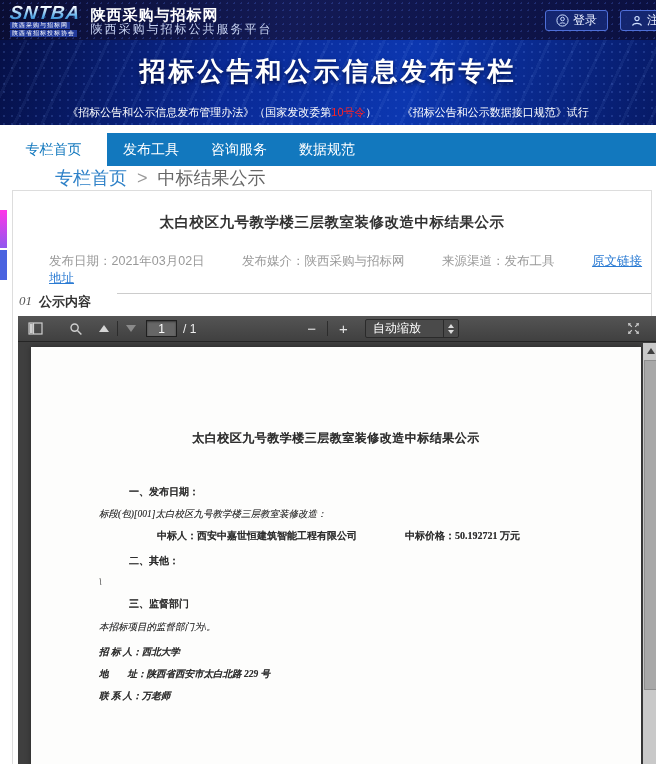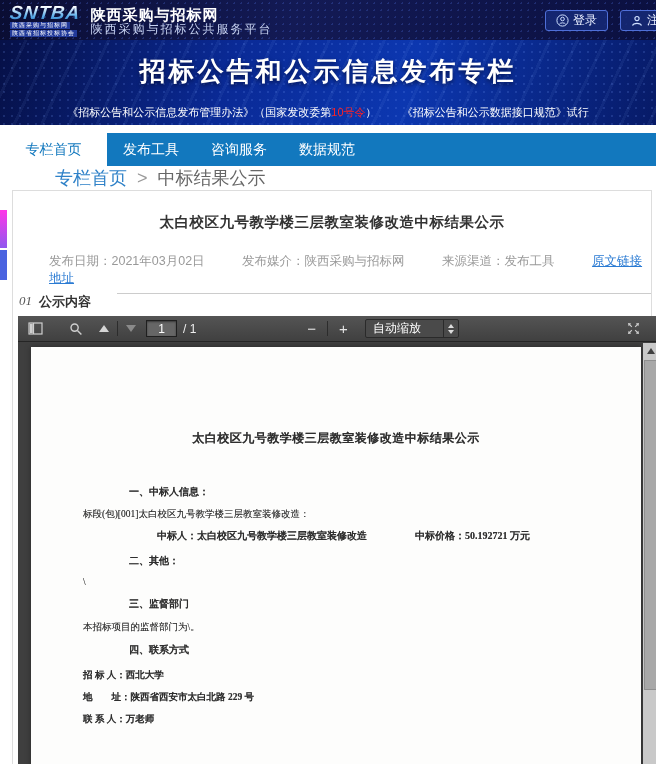--- a/index.html
+++ b/index.html
@@ -121,21 +121,21 @@
 
   
   .page { position:absolute; top:4px; left:13px; width:610px; height:620px; background:#fdfdfc;
     box-shadow:0 0 6px rgba(0,0,0,.35); padding-top:83px;
     font-family:"Liberation Serif","DejaVu Serif",serif; font-size:9.5px; color:#2e2e2e;
     text-shadow:0 0 0.5px rgba(60,60,60,.55); }
   .page div { line-height:16px; }
   .doc-title { text-align:center; font-size:12px; font-weight:bold; letter-spacing:0.5px; }
   .doc-sub { text-align:center; font-size:10.5px; font-weight:bold; margin-top:5px; }
   .h { font-weight:bold; font-size:10px; }
-  .ind1 { padding-left:98px; } .ind2 { padding-left:52px; } .ind3 { padding-left:126px; }
+  .ind1 { padding-left:98px; } .ind2 { padding-left:68px;font-style:italic; } .ind3 { padding-left:126px; }
   .mt38{margin-top:38px;} .mt9{margin-top:9px;} .mt7{margin-top:7px;} .mt6{margin-top:6px;} .mt5{margin-top:5px;}
   .price { margin-left:48px; }
   .contact { font-weight:bold; }
 </style>
 </head>
 <body>
 
 <div class="topbar">
   <div class="logo">
     <div class="logo-mark">SNTBA</div>
@@ -253,28 +253,27 @@
           <line x1="4.8" y1="8.2" x2="2.2" y2="10.8"></line>
             <path d="M1 12 L1.6 8.8 L4.2 11.4 Z" stroke="none"></path>
           <line x1="8.2" y1="8.2" x2="10.8" y2="10.8"></line>
             <path d="M12 12 L8.8 11.4 L11.4 8.8 Z" stroke="none"></path>
         </svg>
       </div>
     </div>
     <div class="vb">
       <div class="page">
         <div class="doc-title">太白校区九号教学楼三层教室装修改造中标结果公示</div>
-        <div class="h ind1 mt38">一、中标人信息：</div>
+        <div class="h ind1 mt38">一、发布日期：</div>
         <div class="ind2 mt6">标段(包)[001]太白校区九号教学楼三层教室装修改造：</div>
-        <div class="ind3 mt6"><span class="h">中标人：太白校区九号教学楼三层教室装修改造</span><span class="h price">中标价格：50.192721 万元</span></div>
+        <div class="ind3 mt6"><span class="h">中标人：西安中嘉世恒建筑智能工程有限公司</span><span class="h price">中标价格：50.192721 万元</span></div>
         <div class="h ind1 mt9">二、其他：</div>
         <div class="ind2 mt5">\</div>
         <div class="h ind1 mt6">三、监督部门</div>
         <div class="ind2 mt7">本招标项目的监督部门为\。</div>
-        <div class="h ind1 mt7">四、联系方式</div>
         <div class="contact ind2 mt9">招 标 人：西北大学</div>
         <div class="contact ind2 mt6">地　　址：陕西省西安市太白北路 229 号</div>
         <div class="contact ind2 mt6">联 系 人：万老师</div>
       </div>
       <div class="sb">
         <div class="sb-up">
             <i></i>
           </div>
         <div class="sb-thumb"></div>
       </div>

